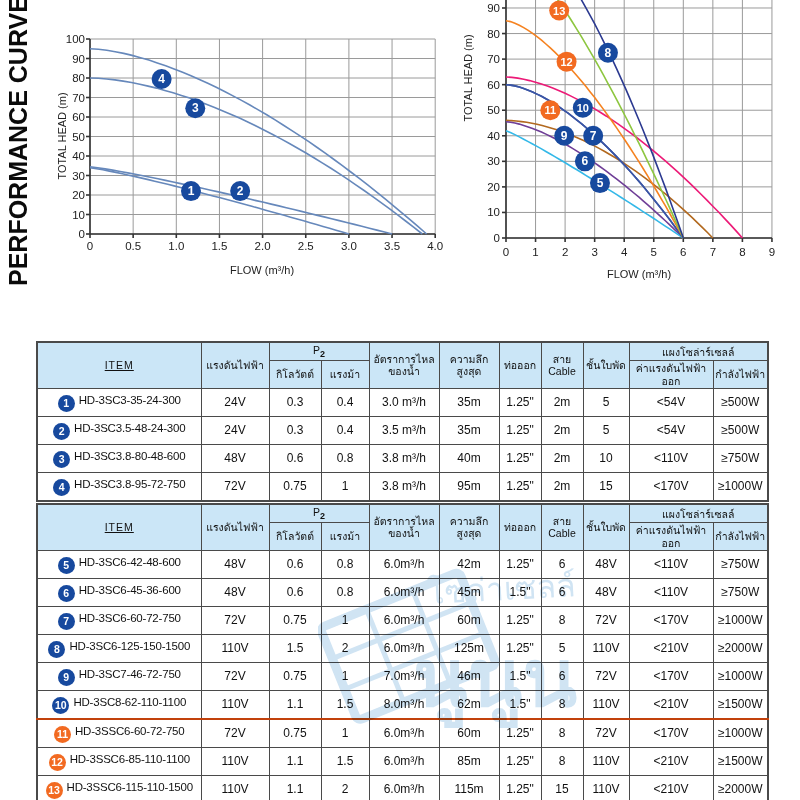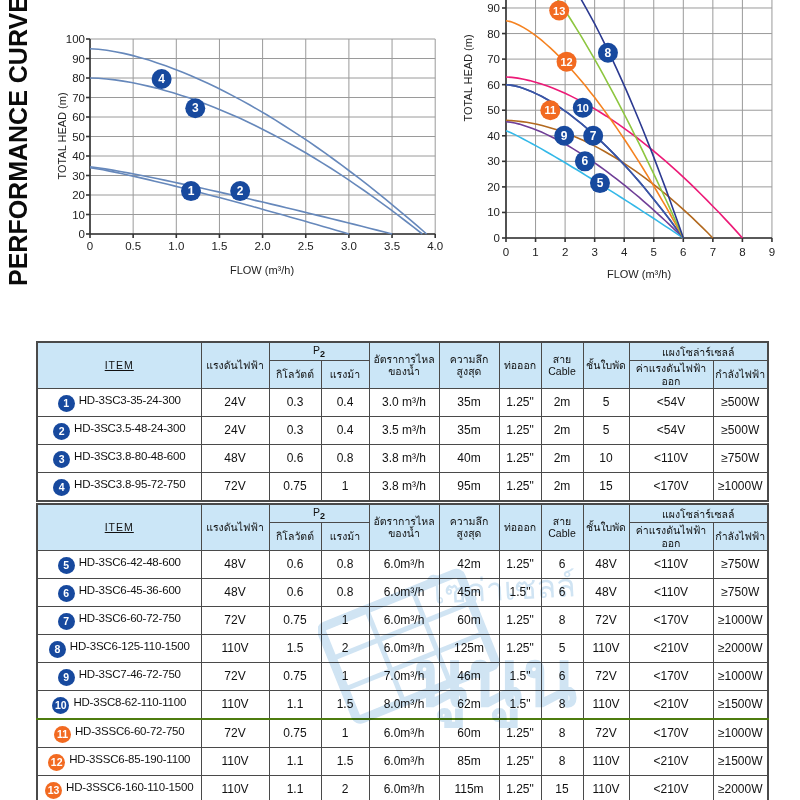--- a/index.html
+++ b/index.html
@@ -36,21 +36,21 @@
     white-space:nowrap;color:#111;background:transparent;
   }
   td.item-cell{text-align:left;padding-left:5px;}
   .badge{
     display:inline-block;width:17px;height:17px;border-radius:50%;
     background:#17499e;color:#fff;font-size:10.5px;font-weight:bold;
     text-align:center;line-height:17px;vertical-align:-3px;margin-right:4px;
   }
   .badge.orange{background:#f26a21;}
   .model{font-size:11.5px;letter-spacing:-0.2px;}
-  tr.divider td{border-bottom:2px solid #4d7c0f;}
+  tr.divider td{border-bottom:2px solid #c2410c;}
 
   
   #watermark{
     left:318px;top:566px;width:360px;height:200px;z-index:6;
     pointer-events:none;opacity:0.55;mix-blend-mode:multiply;
   }
 </style>
 </head>
 <body>
 
@@ -429,21 +429,21 @@
         <td>1</td>
         <td>6.0m³/h</td>
         <td>60m</td>
         <td>1.25"</td>
         <td>8</td>
         <td>72V</td>
         <td>&lt;170V</td>
         <td>≥1000W</td>
       </tr>
       <tr>
-        <td class="item-cell"><span class="badge">8</span><span class="model">HD-3SC6-125-110-1500</span></td>
+        <td class="item-cell"><span class="badge">8</span><span class="model">HD-3SC6-125-150-1500</span></td>
         <td>110V</td>
         <td>1.5</td>
         <td>2</td>
         <td>6.0m³/h</td>
         <td>125m</td>
         <td>1.25"</td>
         <td>5</td>
         <td>110V</td>
         <td>&lt;210V</td>
         <td>≥2000W</td>
@@ -481,34 +481,34 @@
         <td>1</td>
         <td>6.0m³/h</td>
         <td>60m</td>
         <td>1.25"</td>
         <td>8</td>
         <td>72V</td>
         <td>&lt;170V</td>
         <td>≥1000W</td>
       </tr>
       <tr>
-        <td class="item-cell"><span class="badge orange">12</span><span class="model">HD-3SSC6-85-190-1100</span></td>
+        <td class="item-cell"><span class="badge orange">12</span><span class="model">HD-3SSC6-85-110-1100</span></td>
         <td>110V</td>
         <td>1.1</td>
         <td>1.5</td>
         <td>6.0m³/h</td>
         <td>85m</td>
         <td>1.25"</td>
         <td>8</td>
         <td>110V</td>
         <td>&lt;210V</td>
         <td>≥1500W</td>
       </tr>
       <tr>
-        <td class="item-cell"><span class="badge orange">13</span><span class="model">HD-3SSC6-160-110-1500</span></td>
+        <td class="item-cell"><span class="badge orange">13</span><span class="model">HD-3SSC6-115-110-1500</span></td>
         <td>110V</td>
         <td>1.1</td>
         <td>2</td>
         <td>6.0m³/h</td>
         <td>115m</td>
         <td>1.25"</td>
         <td>15</td>
         <td>110V</td>
         <td>&lt;210V</td>
         <td>≥2000W</td>

